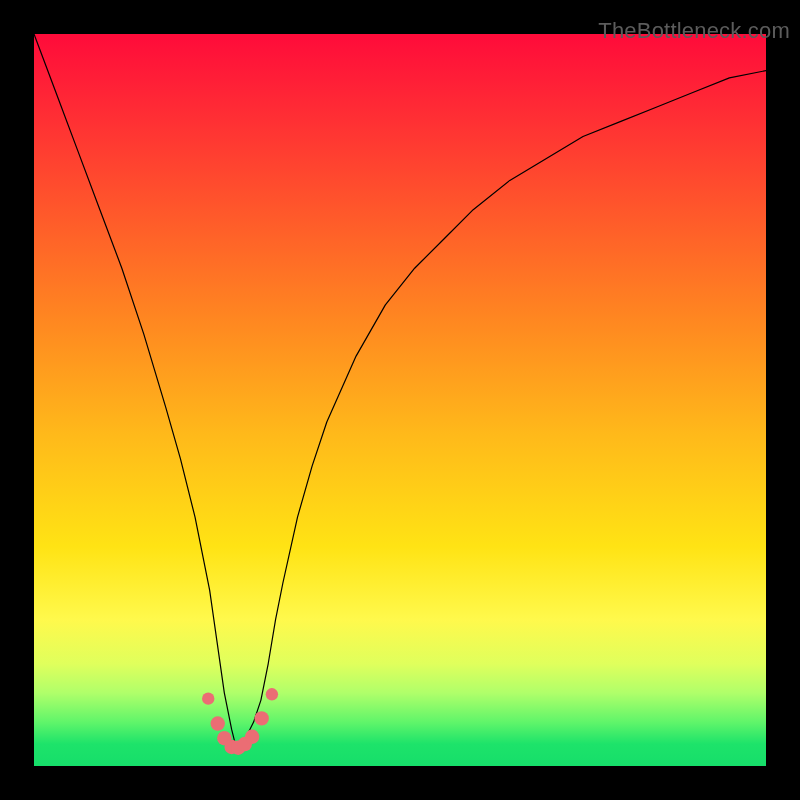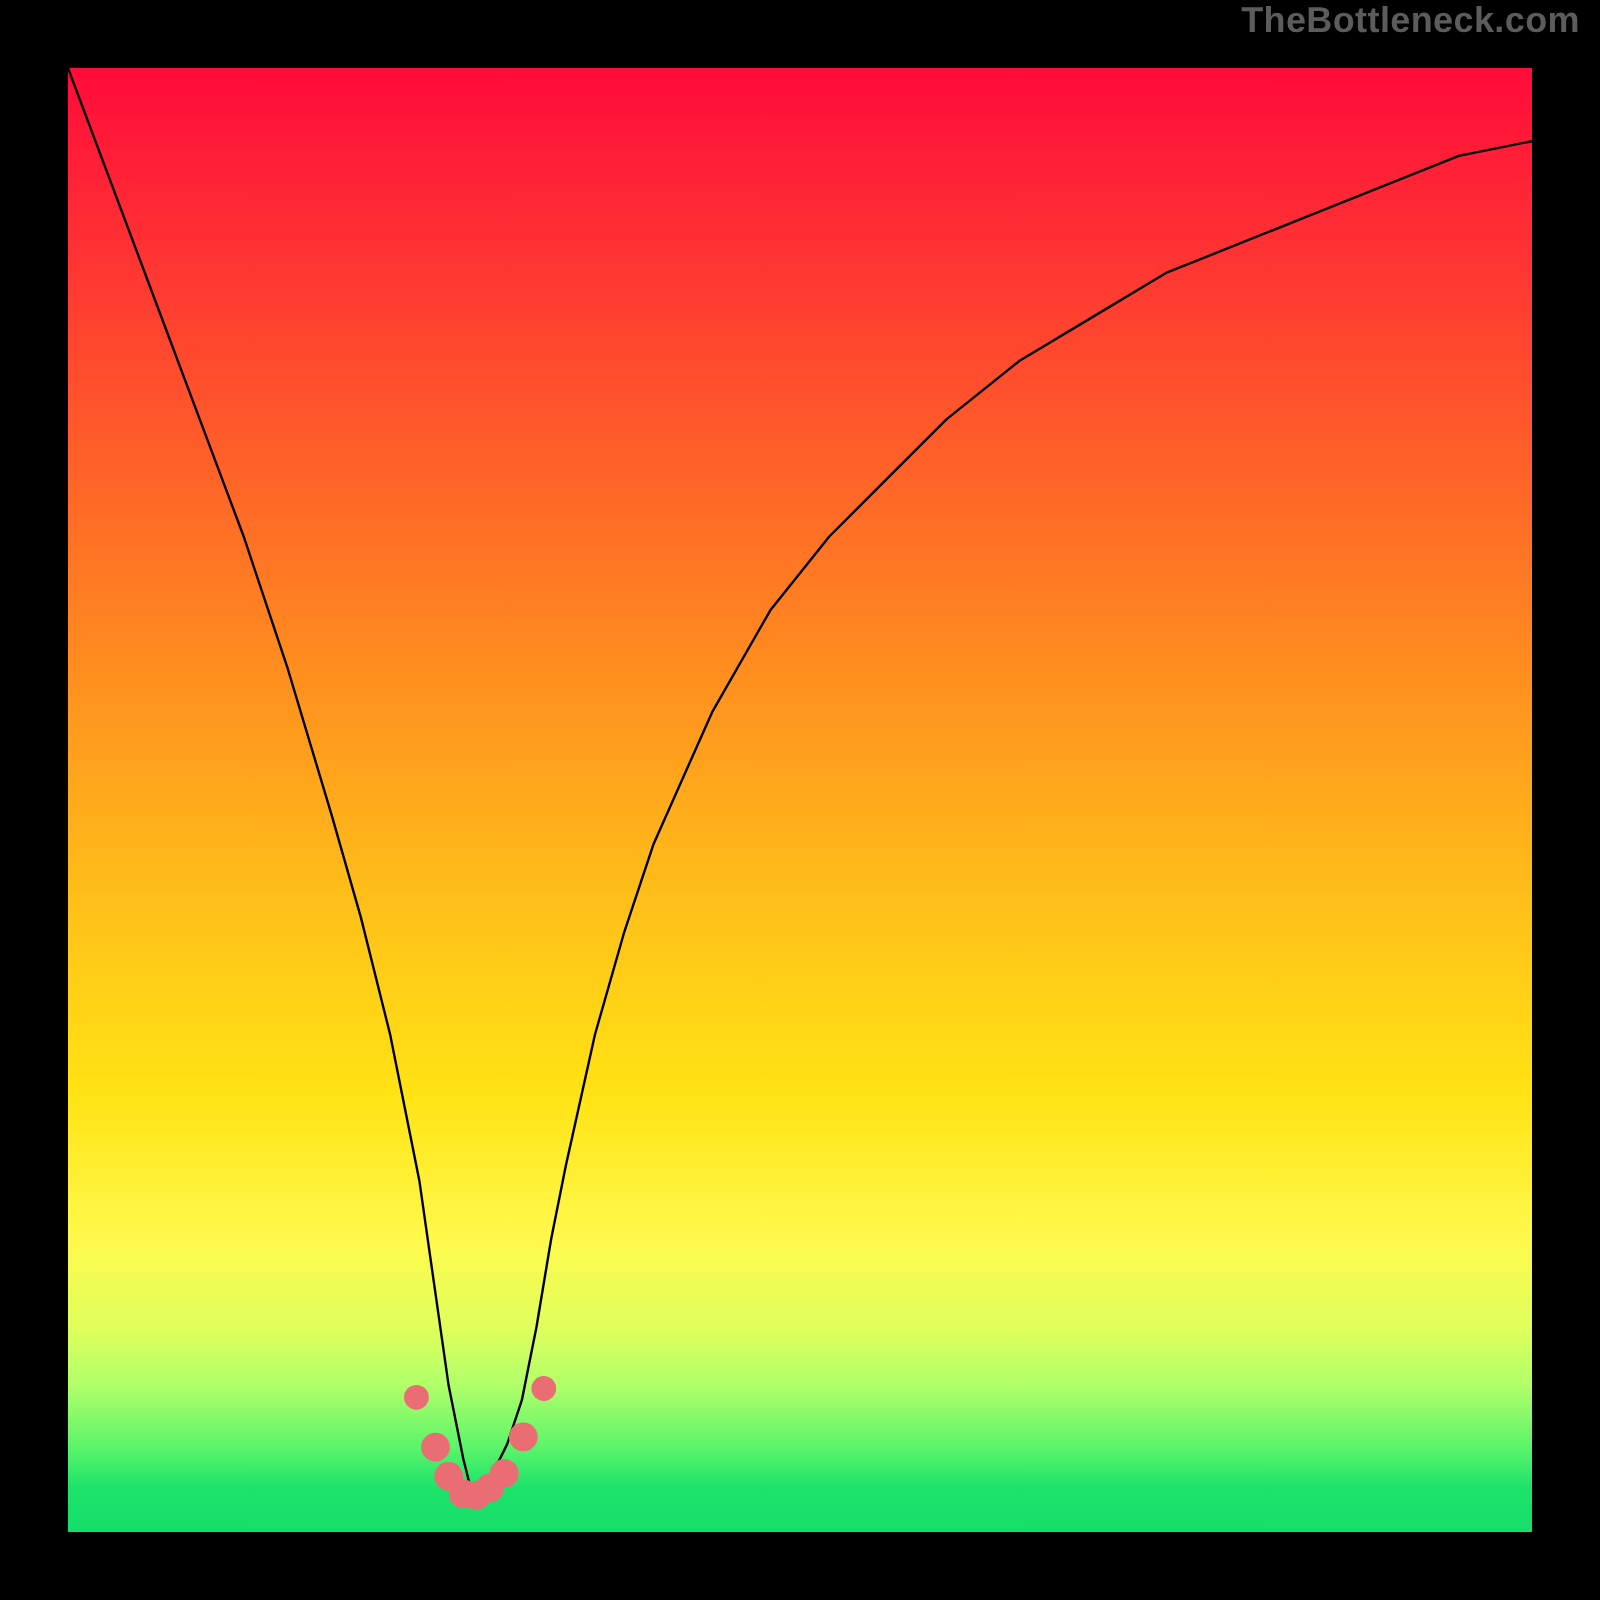--- a/index.html
+++ b/index.html
@@ -45,25 +45,25 @@
   svg.curve-layer {
     position: absolute;
     top: 34px;
     left: 34px;
     width: 732px;
     height: 732px;
     pointer-events: none;
   }
   .watermark {
     position: absolute;
-    top: 0;
+    top: 18px;
     right: 10px;
     color: #5c5c5c;
-    font-size: 18px;
-    font-weight: 700;
+    font-size: 22px;
+    font-weight: 400;
     letter-spacing: 0.2px;
     user-select: none;
   }
 </style>
 </head>
 <body>
 
 <div class="frame">
 
   <div class="plot-area"></div>

